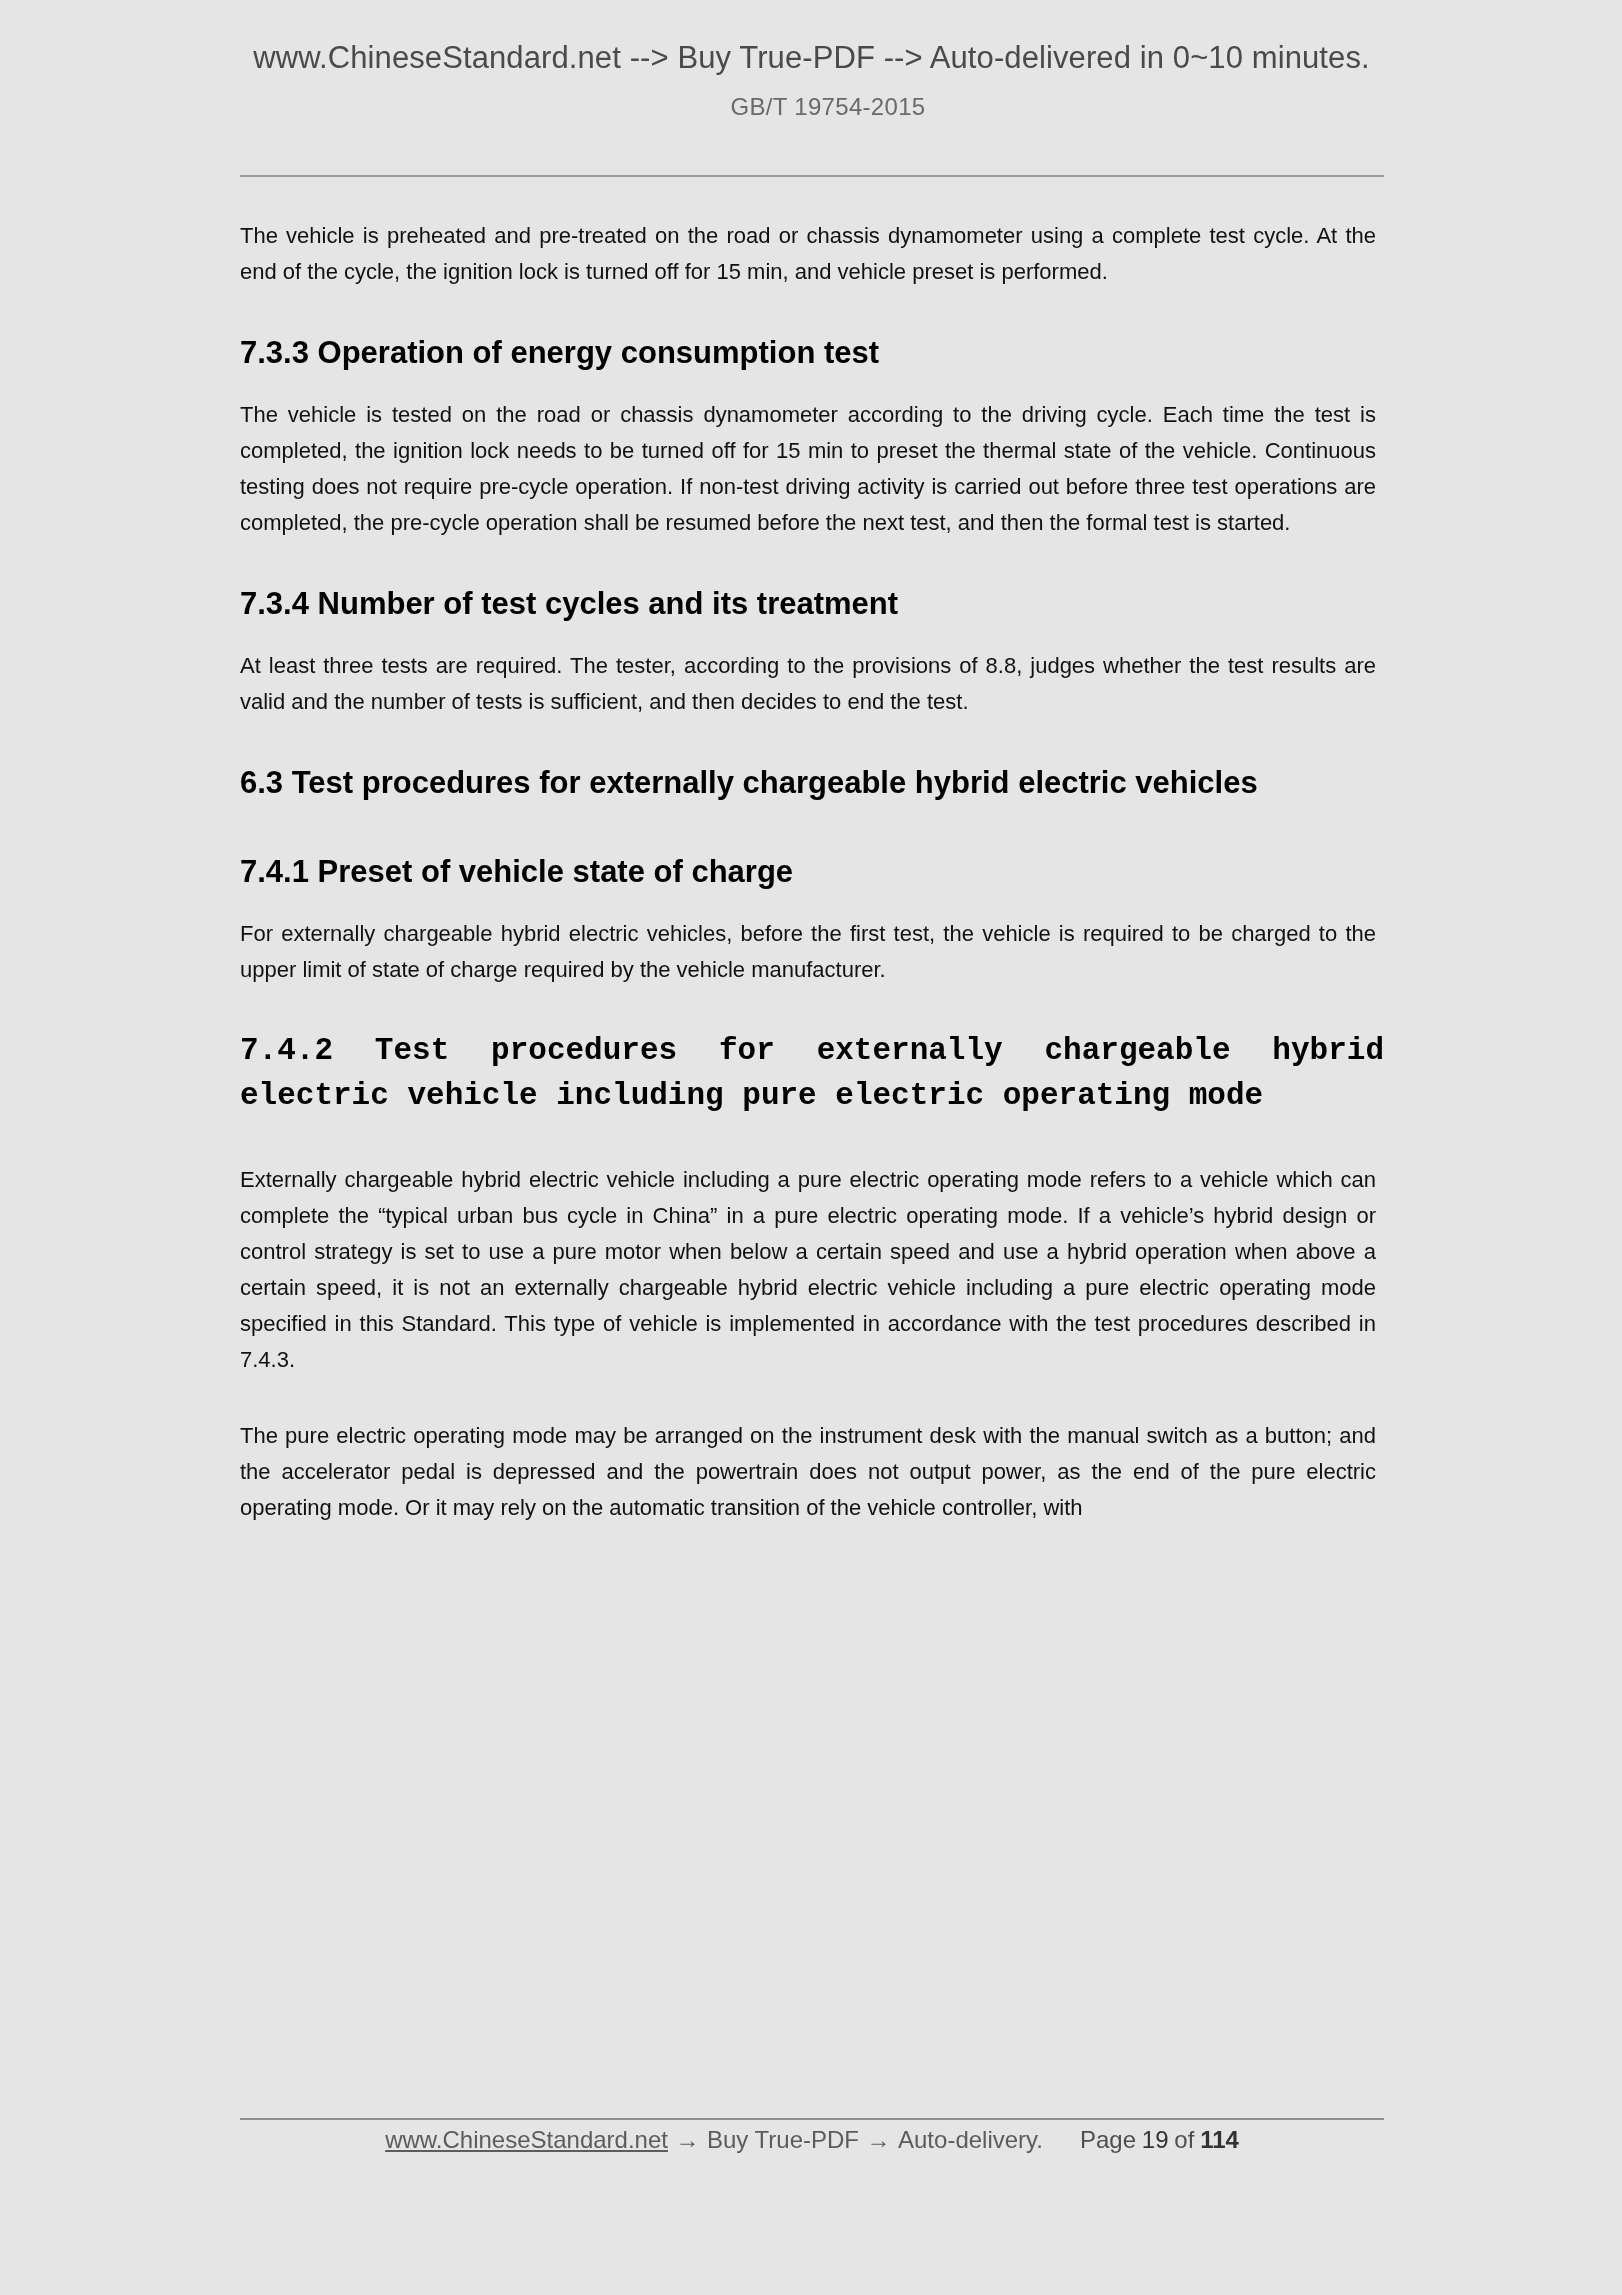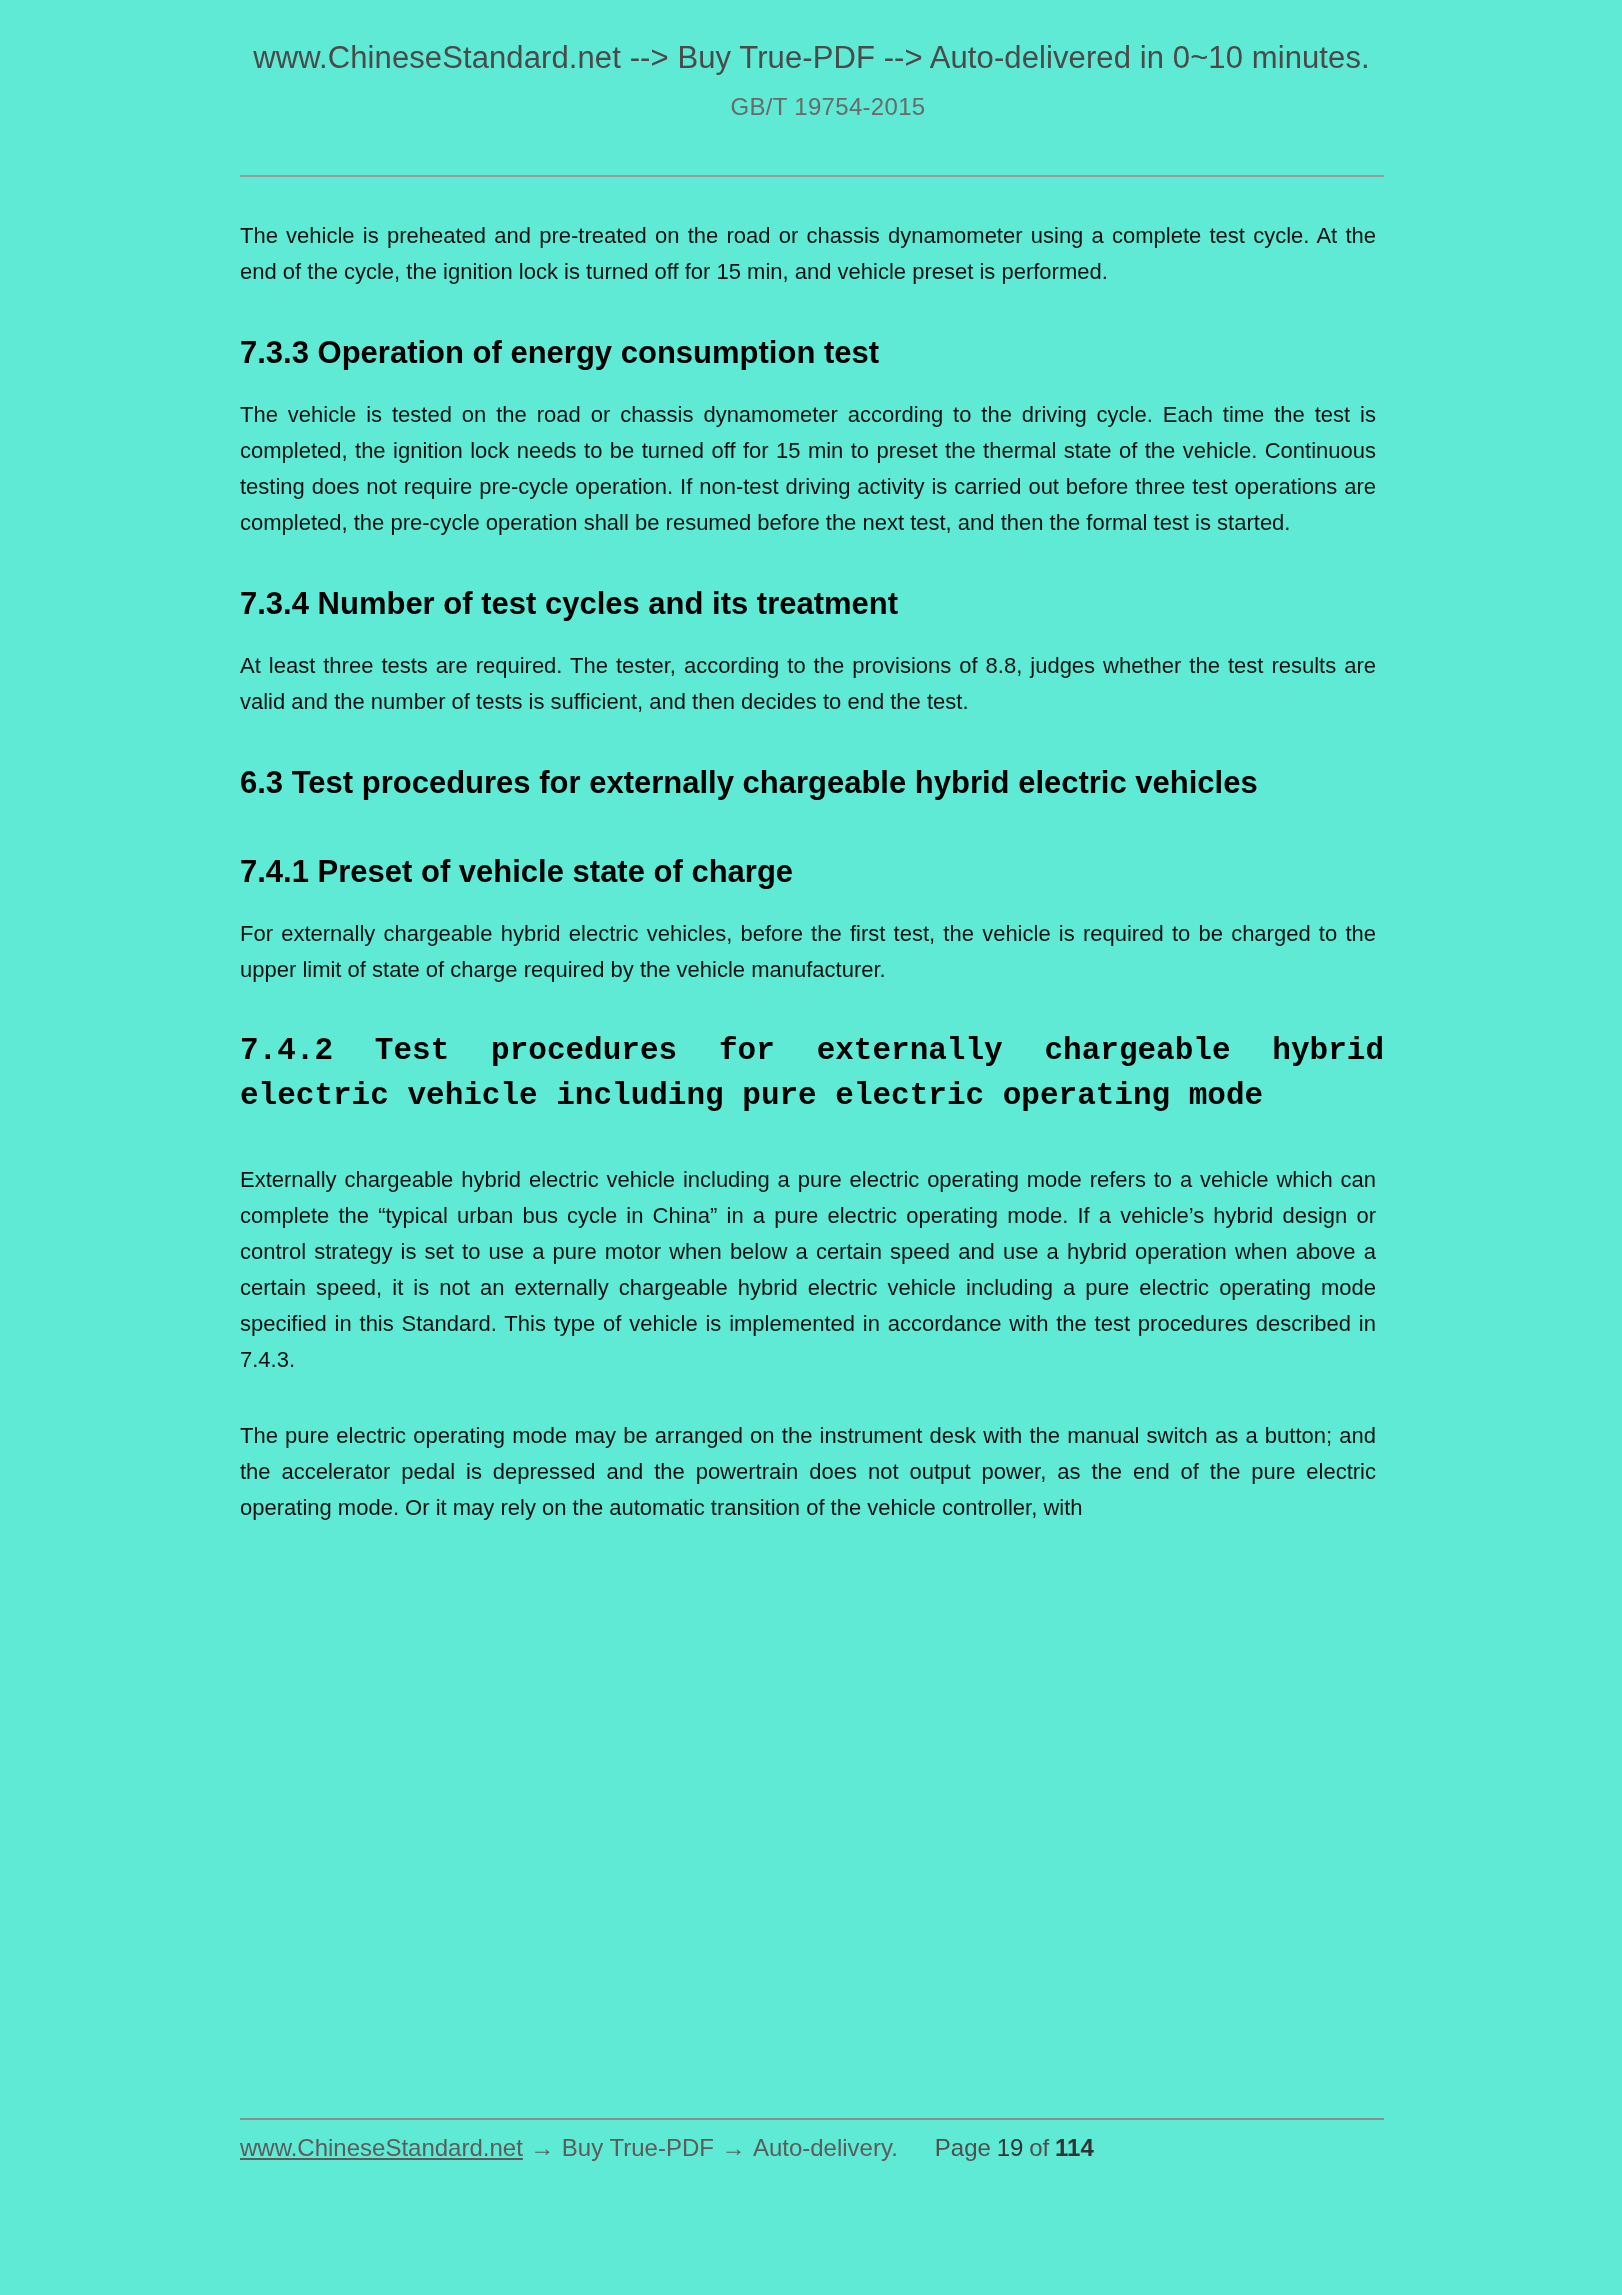--- a/index.html
+++ b/index.html
@@ -8,21 +8,21 @@
     background: #ffffff;
   }
   body {
     font-family: "Liberation Sans", sans-serif;
     color: #000000;
   }
   .page {
     position: relative;
     width: 1623px;
     height: 2295px;
-    background: #5eead4;
+    background: #e5e5e5;
     box-sizing: border-box;
     overflow: hidden;
   }
 
   
   .header {
     position: absolute;
     top: 0;
     left: 0;
     width: 1623px;
@@ -88,24 +88,24 @@
     left: 240px;
     top: 2118px;
     width: 1144px;
   }
   .footer-rule {
     width: 1144px;
     height: 1.7px;
     background: #8e8e8e;
   }
   .footer-row {
-    margin-top: 14px;
+    margin-top: 6px;
     display: flex;
     align-items: baseline;
-    justify-content: flex-start;
+    justify-content: center;
     font-size: 24px;
     color: #5c5c5c;
     white-space: nowrap;
   }
   .footer-link {
     text-decoration: underline;
     color: #5c5c5c;
   }
   .footer-arrow {
     margin: 0 7.5px;

